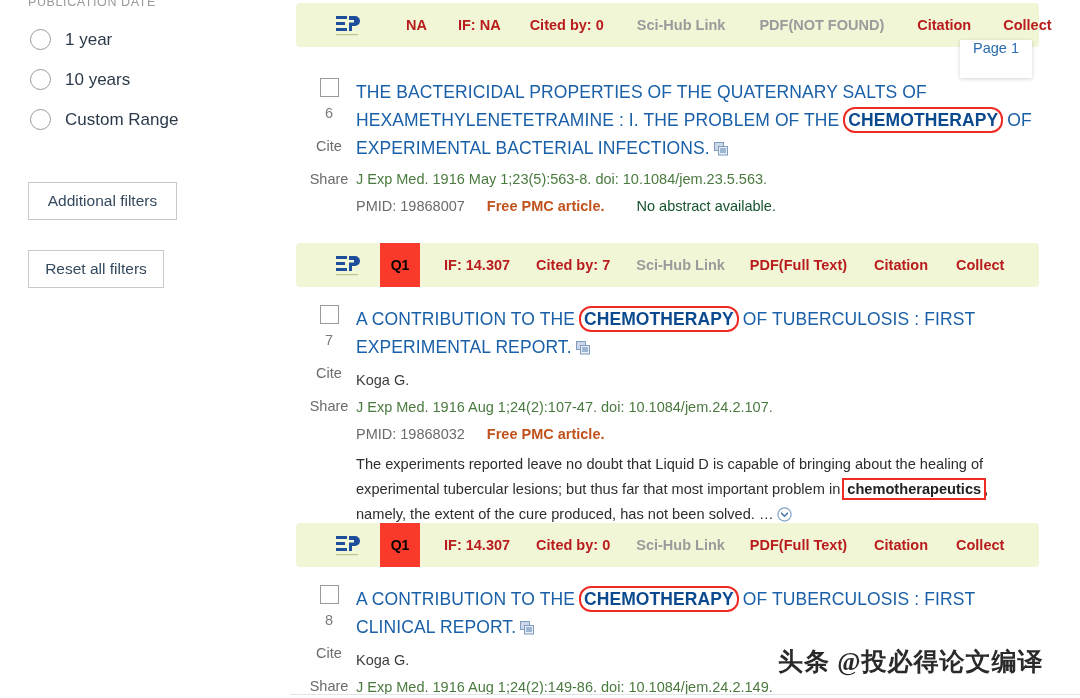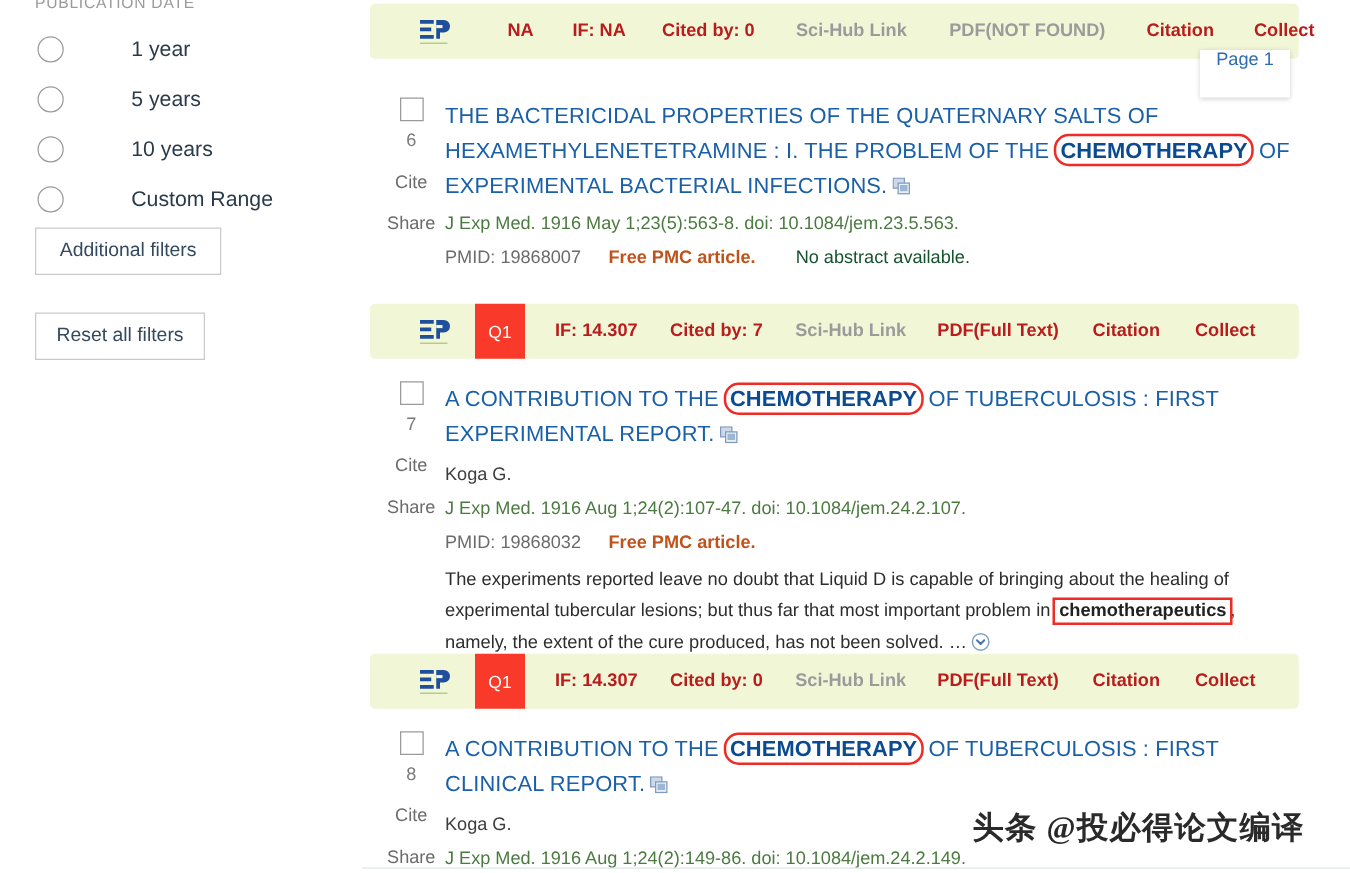--- a/index.html
+++ b/index.html
@@ -40,21 +40,20 @@
     left: 30px;
     top: 23px;
     width: 240px;
   }
   .radio-row {
     display: flex;
     align-items: center;
     height: 33px;
     margin-bottom: 7px;
     cursor: pointer;
-    gap: 40px;
   }
   .radio-circle {
     width: 21px;
     height: 21px;
     border-radius: 50%;
     border: 1.6px solid #9b9b9b;
     background: #fff;
     box-sizing: border-box;
     flex: 0 0 auto;
   }
@@ -112,23 +111,23 @@
   .ep-logo {
     margin-left: 40px;
     margin-right: 20px;
     width: 24px;
     height: 22px;
     flex: 0 0 auto;
     display: block;
   }
   .q-badge {
     background: #f93a2a;
-    color: #ffffff;
+    color: #000000;
     font-size: 14px;
-    font-weight: 400;
+    font-weight: 700;
     width: 40px;
     height: 44px;
     display: flex;
     align-items: center;
     justify-content: center;
     flex: 0 0 auto;
     cursor: pointer;
   }
   .tb-item {
     font-size: 14.5px;
@@ -293,24 +292,20 @@
 </head>
 <body>
 
 <div id="sidebar">
   <div class="facet-title">PUBLICATION DATE</div>
 
   <div class="radio-list">
     <div class="radio-row">
       <span class="radio-circle"></span>
       <span class="radio-label">1 year</span>
-    </div>
-    <div class="radio-row">
-      <span class="radio-circle"></span>
-      <span class="radio-label">5 years</span>
     </div>
     <div class="radio-row">
       <span class="radio-circle"></span>
       <span class="radio-label">10 years</span>
     </div>
     <div class="radio-row">
       <span class="radio-circle"></span>
       <span class="radio-label">Custom Range</span>
     </div>
   </div>

